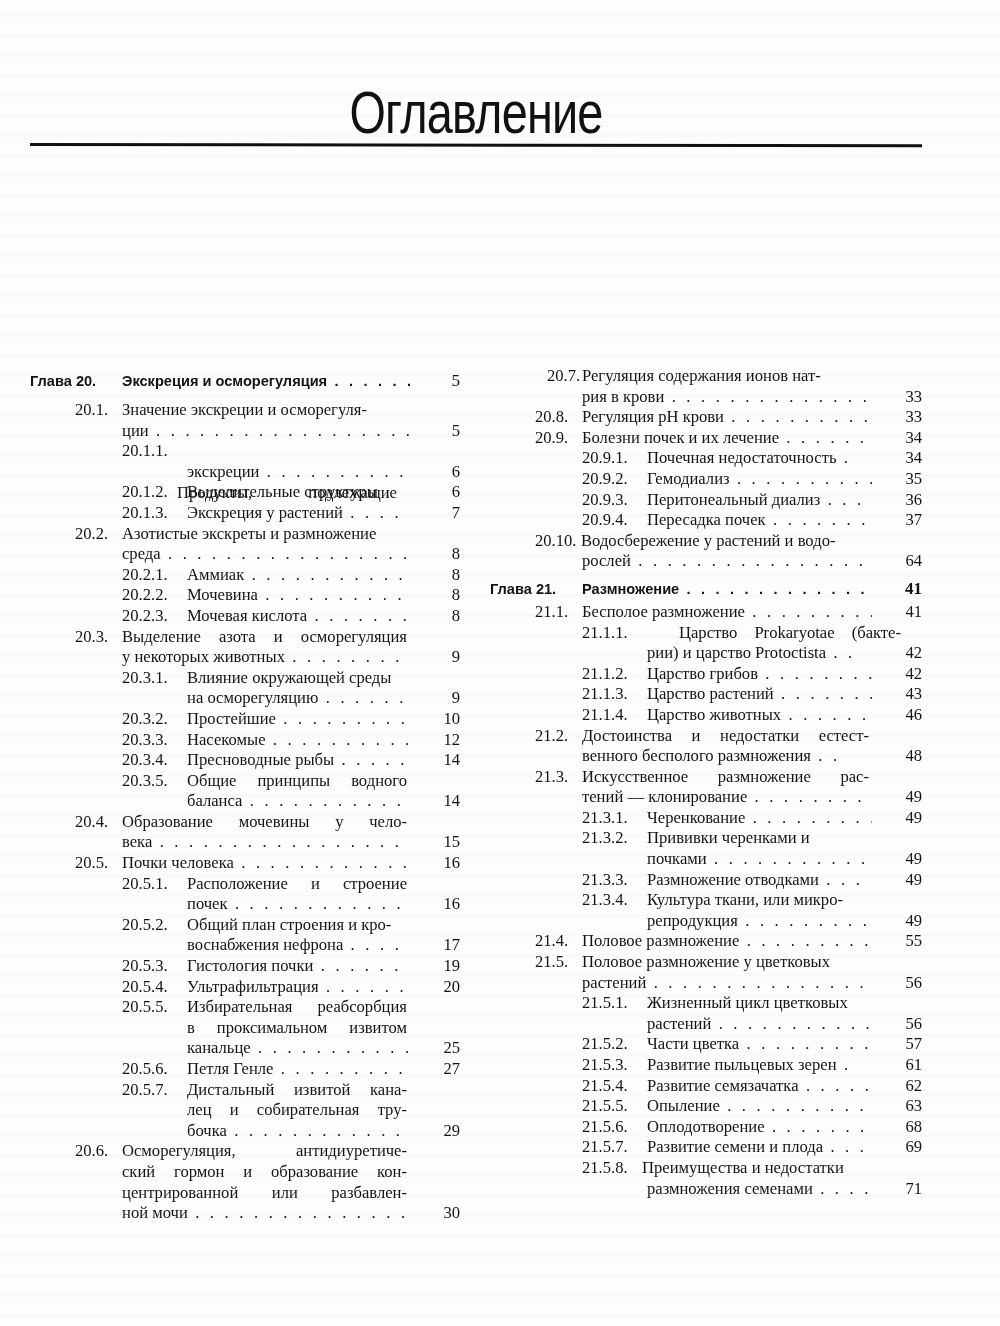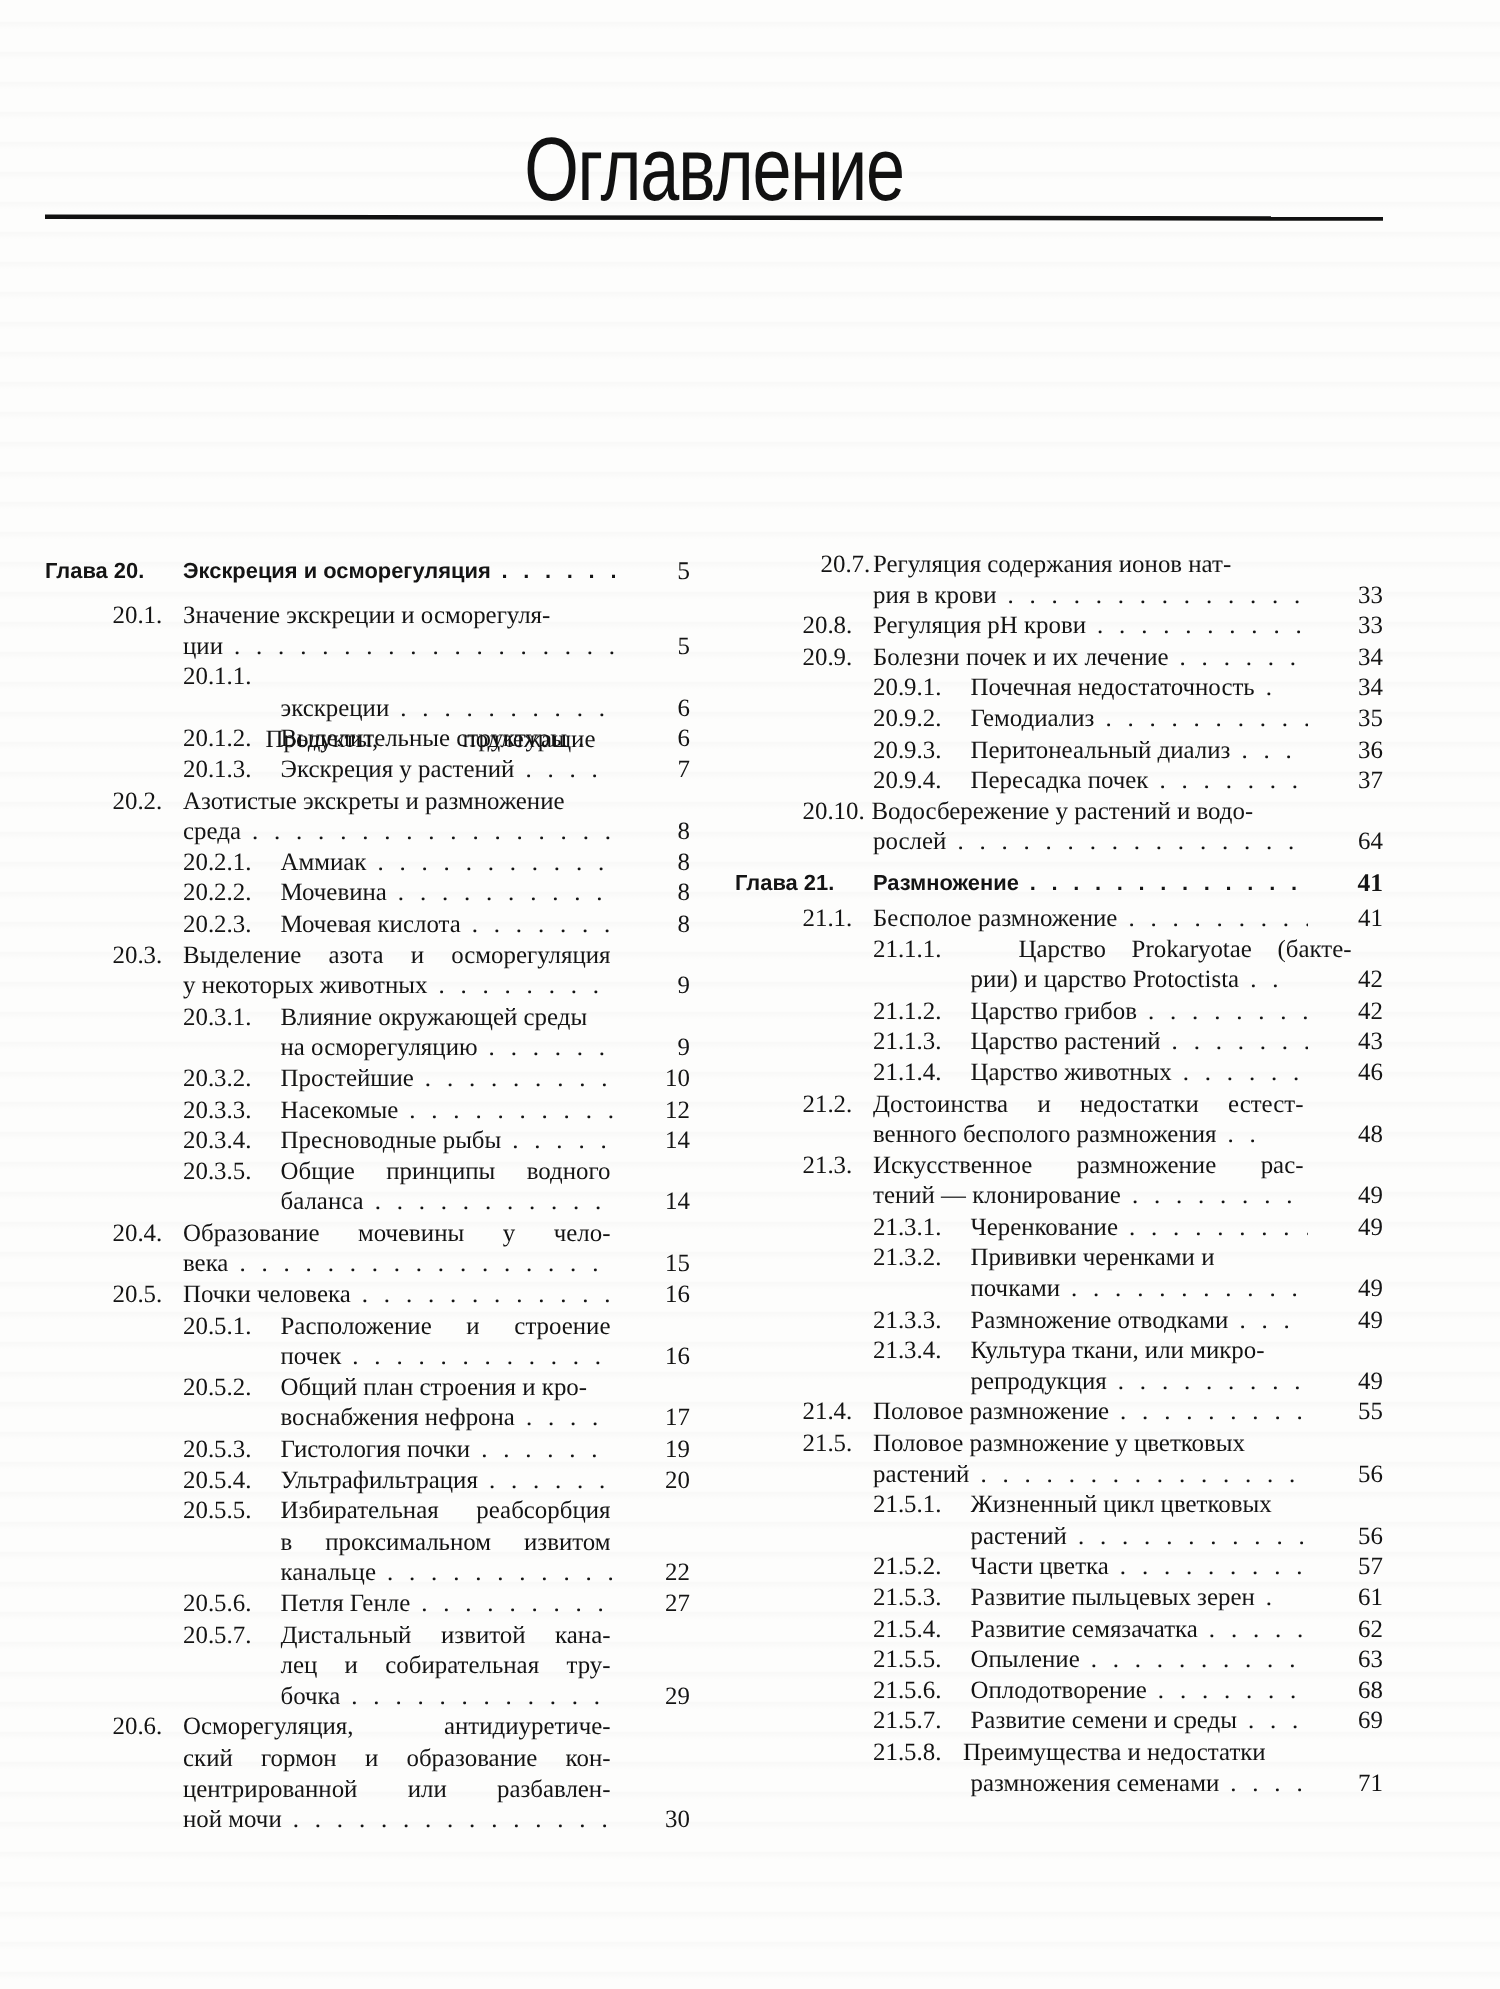--- a/index.html
+++ b/index.html
@@ -258,21 +258,21 @@
       <span class="num" style="left: 92px;">20.5.5.</span>
       <span class="txt" style="left: 157px; width: 220px; overflow: hidden;">Избирательная реабсорбция</span>
       <span class="page"></span>
     </div>
     <div class="row justify">
       <span class="txt" style="left: 157px; width: 220px; overflow: hidden;">в  проксимальном  извитом</span>
       <span class="page"></span>
     </div>
     <div class="row">
       <span class="txt" style="left: 157px; overflow: hidden; max-width: 223px;"><span>канальце</span><span class="dots"> . . . . . . . . . . . . . . . .</span></span>
-      <span class="page">22</span>
+      <span class="page">25</span>
     </div>
     <div class="row">
       <span class="num" style="left: 92px;">20.5.6.</span>
       <span class="txt" style="left: 157px; overflow: hidden; max-width: 223px;"><span>Петля Генле</span><span class="dots"> . . . . . . . . . . . . . .</span></span>
       <span class="page">27</span>
     </div>
     <div class="row justify">
       <span class="num" style="left: 92px;">20.5.7.</span>
       <span class="txt" style="left: 157px; width: 220px; overflow: hidden;">Дистальный извитой кана-</span>
       <span class="page"></span>
@@ -475,21 +475,21 @@
       <span class="txt" style="left: 157px; overflow: hidden; max-width: 225px;"><span>Опыление</span><span class="dots">  . . . . . . . . . . . . . . . .</span></span>
       <span class="page">63</span>
     </div>
     <div class="row">
       <span class="num" style="left: 92px;">21.5.6.</span>
       <span class="txt" style="left: 157px; overflow: hidden; max-width: 225px;"><span>Оплодотворение</span><span class="dots">  . . . . . . . . . .</span></span>
       <span class="page">68</span>
     </div>
     <div class="row">
       <span class="num" style="left: 92px;">21.5.7.</span>
-      <span class="txt" style="left: 157px; overflow: hidden; max-width: 225px;"><span>Развитие семени и среды</span><span class="dots">  . . .</span></span>
+      <span class="txt" style="left: 157px; overflow: hidden; max-width: 225px;"><span>Развитие семени и плода</span><span class="dots">  . . .</span></span>
       <span class="page">69</span>
     </div>
     <div class="row">
       <span class="num" style="left: 92px;">21.5.8.</span>
       <span class="txt" style="left: 152px; overflow: hidden; max-width: 225px;"><span>Преимущества и недостатки</span></span>
       <span class="page"></span>
     </div>
     <div class="row">
       <span class="txt" style="left: 157px; overflow: hidden; max-width: 225px;"><span>размножения семенами</span><span class="dots">  . . . .</span></span>
       <span class="page">71</span>

